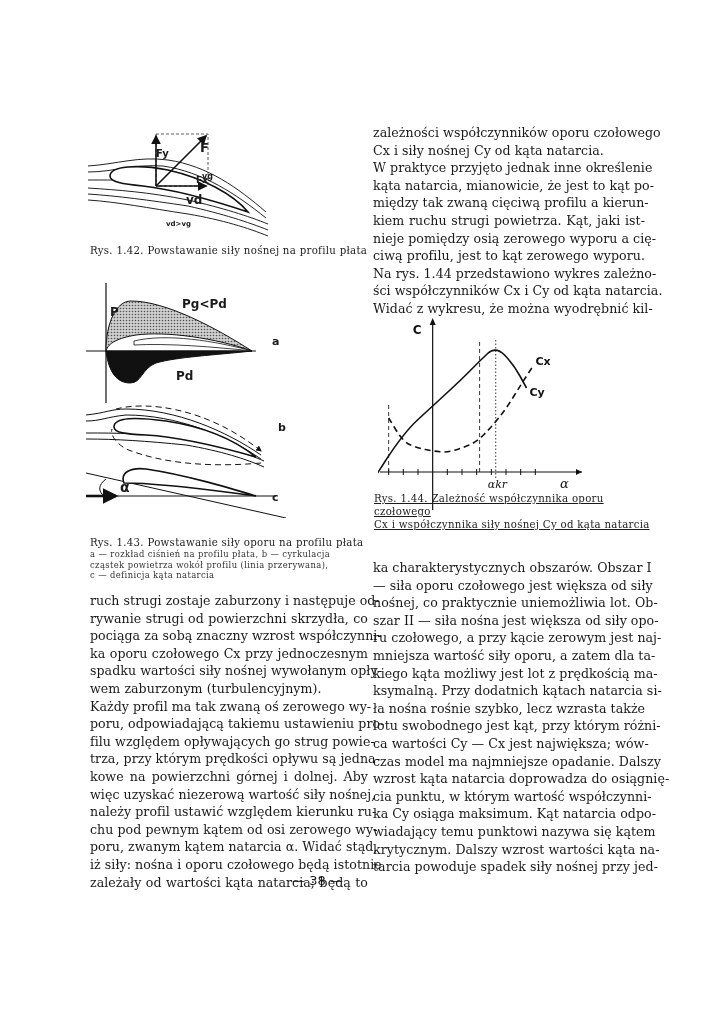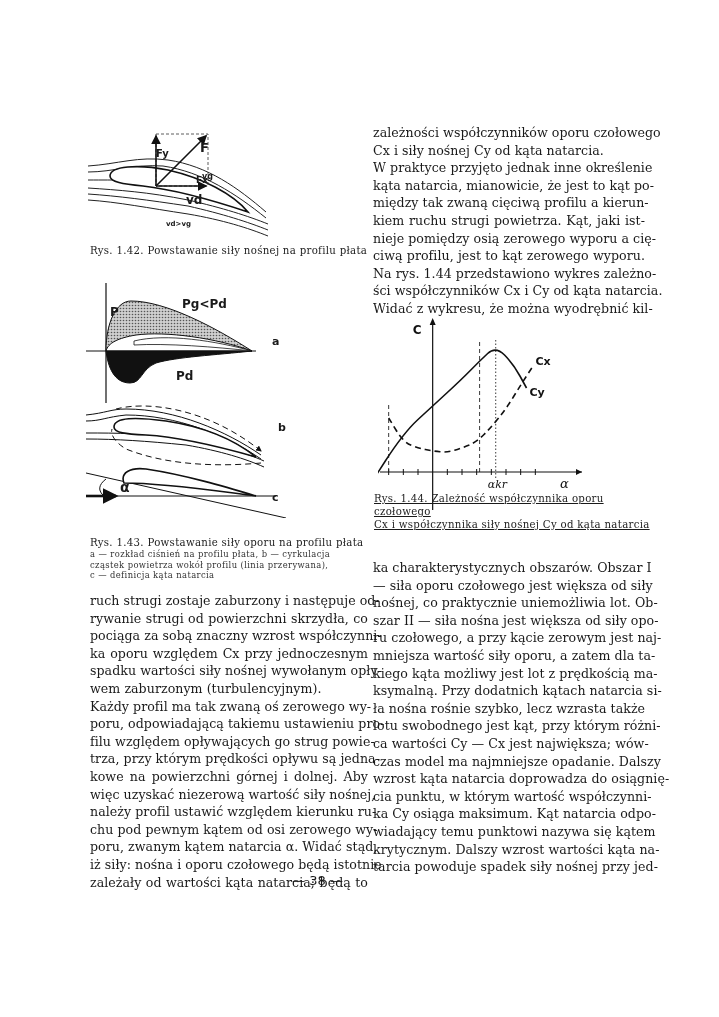--- a/index.html
+++ b/index.html
@@ -99,21 +99,21 @@
   <div class="caption">Rys. 1.43. Powstawanie siły oporu na profilu płata</div>
   <div class="caption-small">a — rozkład ciśnień na profilu płata, b — cyrkulacja</div>
   <div class="caption-small">cząstek powietrza wokół profilu (linia przerywana),</div>
   <div class="caption-small">c — definicja kąta natarcia</div>
 </div>
 
 <div class="col para" id="left-col" style="left:90px; top:592px; width:278px;">
     <span class="line">ruch strugi zostaje zaburzony i następuje od-</span>
     <span class="line">rywanie strugi od powierzchni skrzydła, co</span>
     <span class="line">pociąga za sobą znaczny wzrost współczynni-</span>
-    <span class="line">ka oporu względem Cx przy jednoczesnym</span>
+    <span class="line">ka oporu czołowego Cx przy jednoczesnym</span>
     <span class="line">spadku wartości siły nośnej wywołanym opły-</span>
     <span class="line last">wem zaburzonym (turbulencyjnym).</span>
     <span class="line">Każdy profil ma tak zwaną oś zerowego wy-</span>
     <span class="line">poru, odpowiadającą takiemu ustawieniu pro-</span>
     <span class="line">filu względem opływających go strug powie-</span>
     <span class="line">trza, przy którym prędkości opływu są jedna-</span>
     <span class="line">kowe na powierzchni górnej i dolnej. Aby</span>
     <span class="line">więc uzyskać niezerową wartość siły nośnej,</span>
     <span class="line">należy profil ustawić względem kierunku ru-</span>
     <span class="line">chu pod pewnym kątem od osi zerowego wy-</span>

